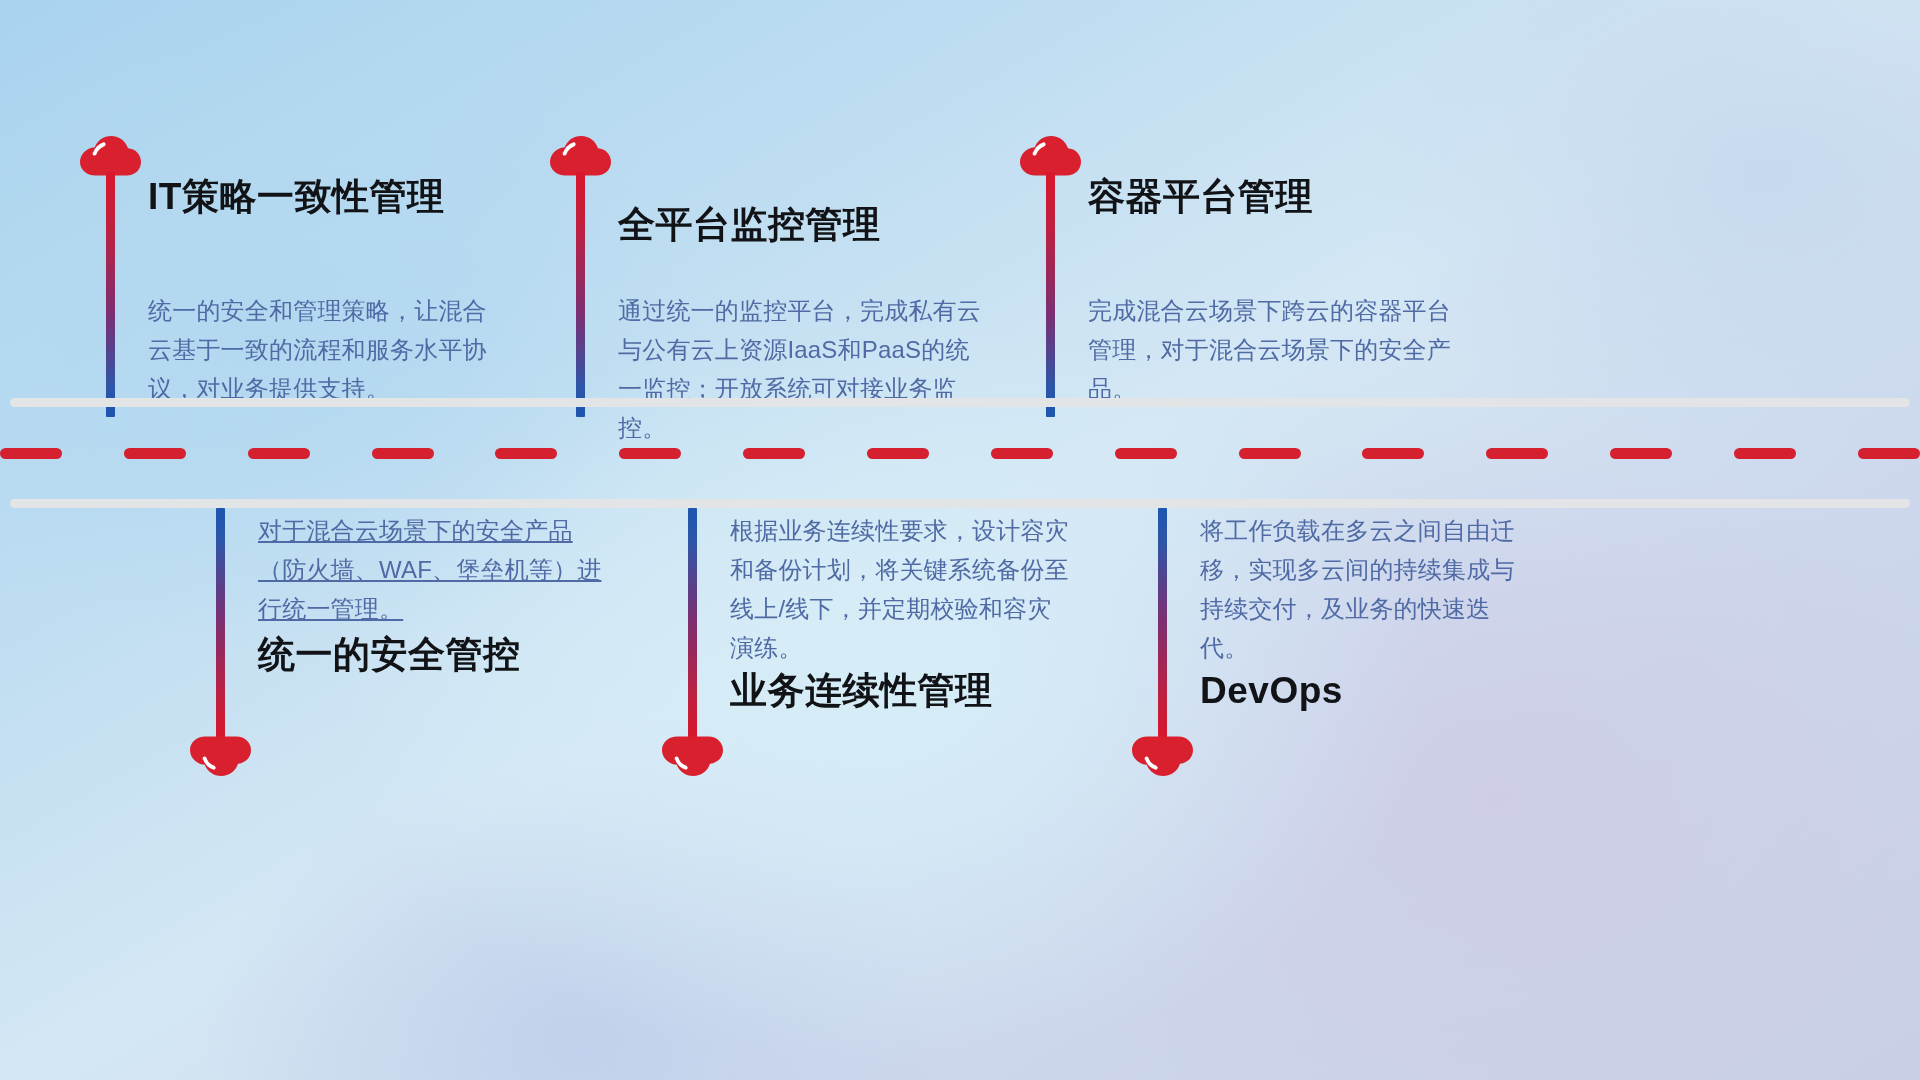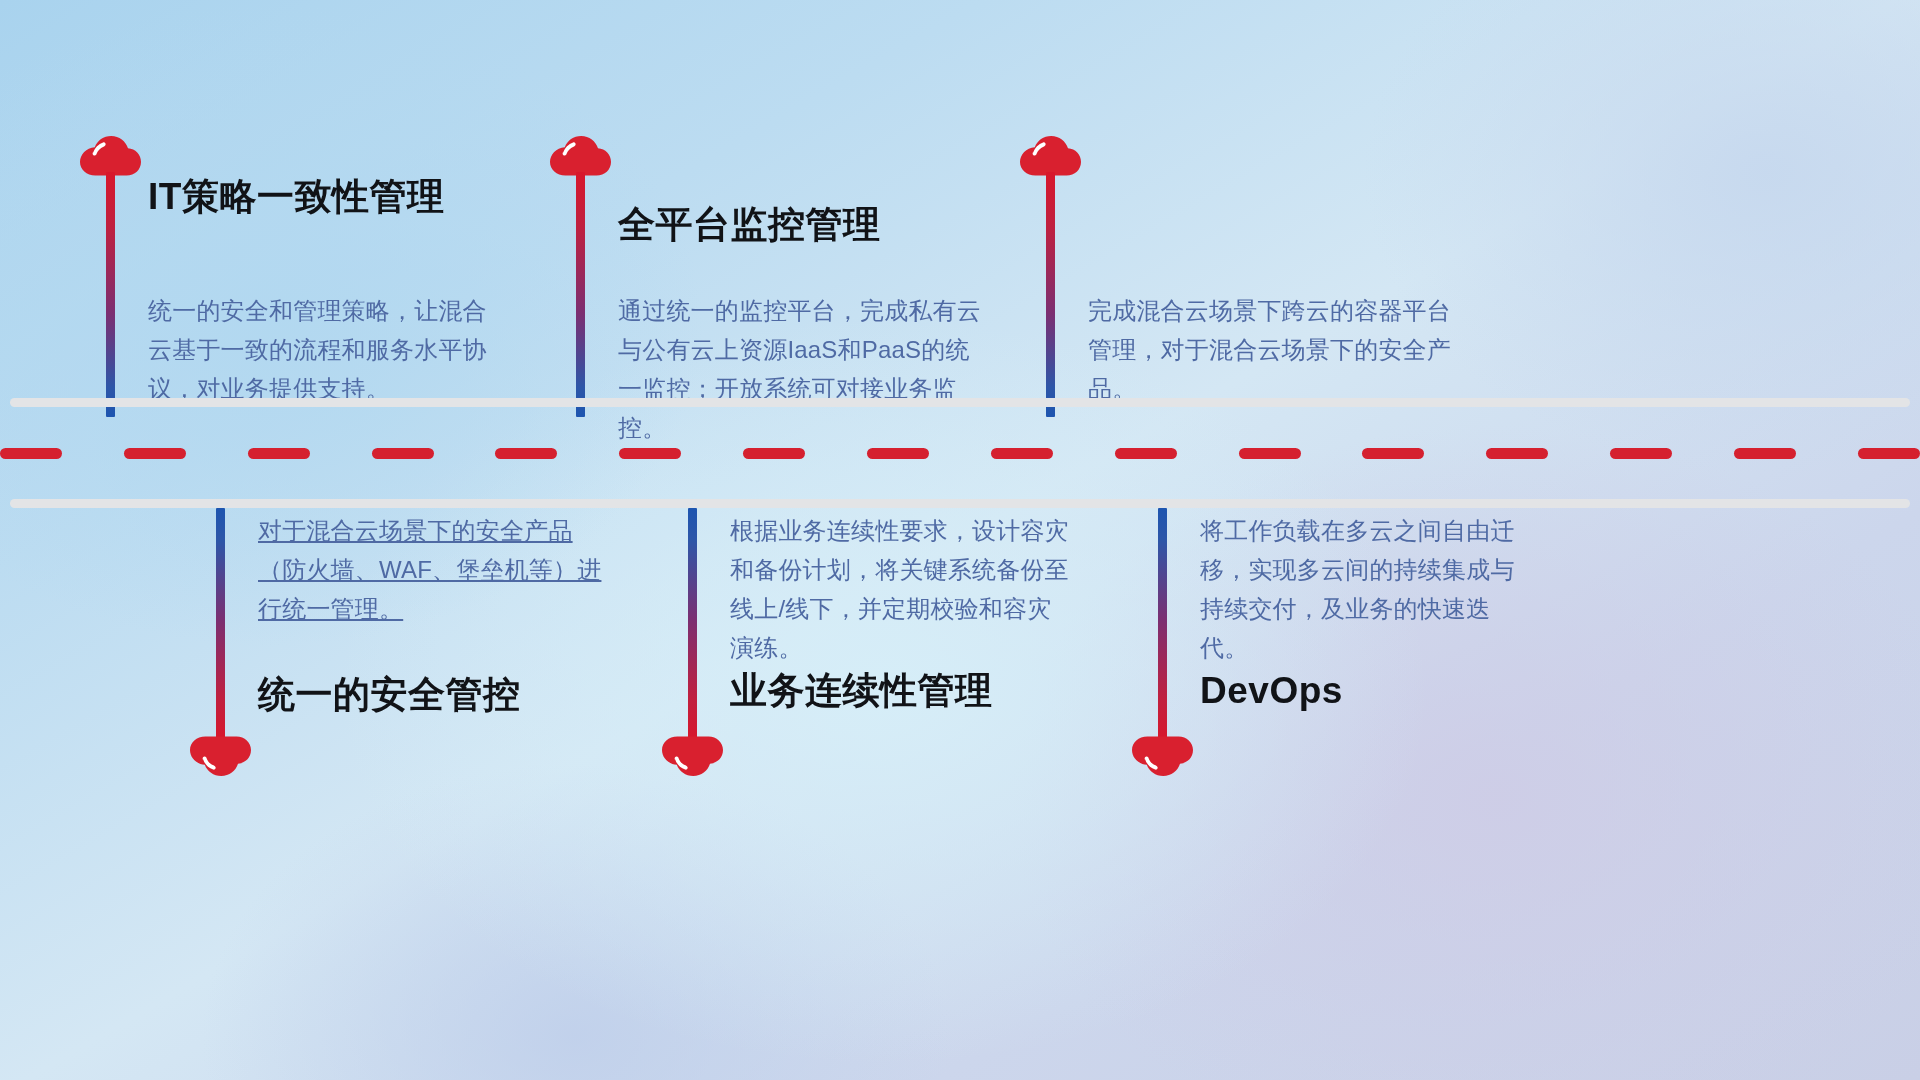--- a/index.html
+++ b/index.html
@@ -132,20 +132,21 @@
   <div class="heading" style="left:618px; top:178px;margin-top:28px;">全平台监控管理</div>
   <div class="body" style="left:618px; top:292px; width:372px;">通过统一的监控平台，完成私有云与公有云上资源IaaS和PaaS的统一监控；开放系统可对接业务监控。</div>
 
   <div class="marker" style="left:1018px; top:130px;">
     <svg class="cloud" viewBox="0 0 66 46">
       <path fill="#d9202f" d="M17.5 45.5h31c8.2 0 14.5-6 14.5-13.6 0-7.3-5.6-13.2-13-13.6C47.8 11.3 41.3 6 33.2 6 25.6 6 19.2 10.6 16.8 17.2 8.2 17.9 2 24.4 2 32c0 7.6 6.4 13.5 15.5 13.5z"></path>
       <path fill="#ffffff" d="M15.2 22.6c1.6-4.9 5.3-8.6 9.9-10.2 1.6-.6 3.1 1.1 2.4 2.6-.4.9-1.2 1.4-2 1.7-3.3 1.3-5.9 4-7 7.4-.5 1.5-2.3 2-3.3.9-.6-.6-.7-1.5-.4-2.4z"></path>
     </svg>
     <div class="stem down" style="left:28px; top:42px; height:245px;"></div>
   </div>
+  <div class="heading" style="left:1088px; top:178px;">容器平台管理</div>
   <div class="body" style="left:1088px; top:292px; width:372px;">完成混合云场景下跨云的容器平台管理，对于混合云场景下的安全产品。</div>
 
   <div id="divider" style="top:398px;">
     <div class="rail top"></div>
     <div class="dashes">
         <div class="dash"></div>
         <div class="dash"></div>
         <div class="dash"></div>
         <div class="dash"></div>
         <div class="dash"></div>
@@ -165,21 +166,21 @@
   </div>
 
   <div class="marker" style="left:188px; top:508px;">
     <div class="stem up" style="left:28px; top:0px; height:232px;"></div>
     <svg class="cloud flip" viewBox="0 0 66 46" style="position:absolute; left:0; top:228px;">
       <path fill="#d9202f" d="M17.5 45.5h31c8.2 0 14.5-6 14.5-13.6 0-7.3-5.6-13.2-13-13.6C47.8 11.3 41.3 6 33.2 6 25.6 6 19.2 10.6 16.8 17.2 8.2 17.9 2 24.4 2 32c0 7.6 6.4 13.5 15.5 13.5z"></path>
       <path fill="#ffffff" d="M15.2 22.6c1.6-4.9 5.3-8.6 9.9-10.2 1.6-.6 3.1 1.1 2.4 2.6-.4.9-1.2 1.4-2 1.7-3.3 1.3-5.9 4-7 7.4-.5 1.5-2.3 2-3.3.9-.6-.6-.7-1.5-.4-2.4z"></path>
     </svg>
   </div>
   <div class="body" style="left:258px; top:512px; width:345px;text-decoration:underline;">对于混合云场景下的安全产品（防火墙、WAF、堡垒机等）进行统一管理。</div>
-  <div class="heading" style="left:258px; top:676px;">统一的安全管控</div>
+  <div class="heading" style="left:258px; top:636px;">统一的安全管控</div>
 
   <div class="marker" style="left:660px; top:508px;">
     <div class="stem up" style="left:28px; top:0px; height:232px;"></div>
     <svg class="cloud flip" viewBox="0 0 66 46" style="position:absolute; left:0; top:228px;">
       <path fill="#d9202f" d="M17.5 45.5h31c8.2 0 14.5-6 14.5-13.6 0-7.3-5.6-13.2-13-13.6C47.8 11.3 41.3 6 33.2 6 25.6 6 19.2 10.6 16.8 17.2 8.2 17.9 2 24.4 2 32c0 7.6 6.4 13.5 15.5 13.5z"></path>
       <path fill="#ffffff" d="M15.2 22.6c1.6-4.9 5.3-8.6 9.9-10.2 1.6-.6 3.1 1.1 2.4 2.6-.4.9-1.2 1.4-2 1.7-3.3 1.3-5.9 4-7 7.4-.5 1.5-2.3 2-3.3.9-.6-.6-.7-1.5-.4-2.4z"></path>
     </svg>
   </div>
   <div class="body" style="left:730px; top:512px; width:345px;">根据业务连续性要求，设计容灾和备份计划，将关键系统备份至线上/线下，并定期校验和容灾演练。</div>
   <div class="heading" style="left:730px; top:672px;">业务连续性管理</div>

